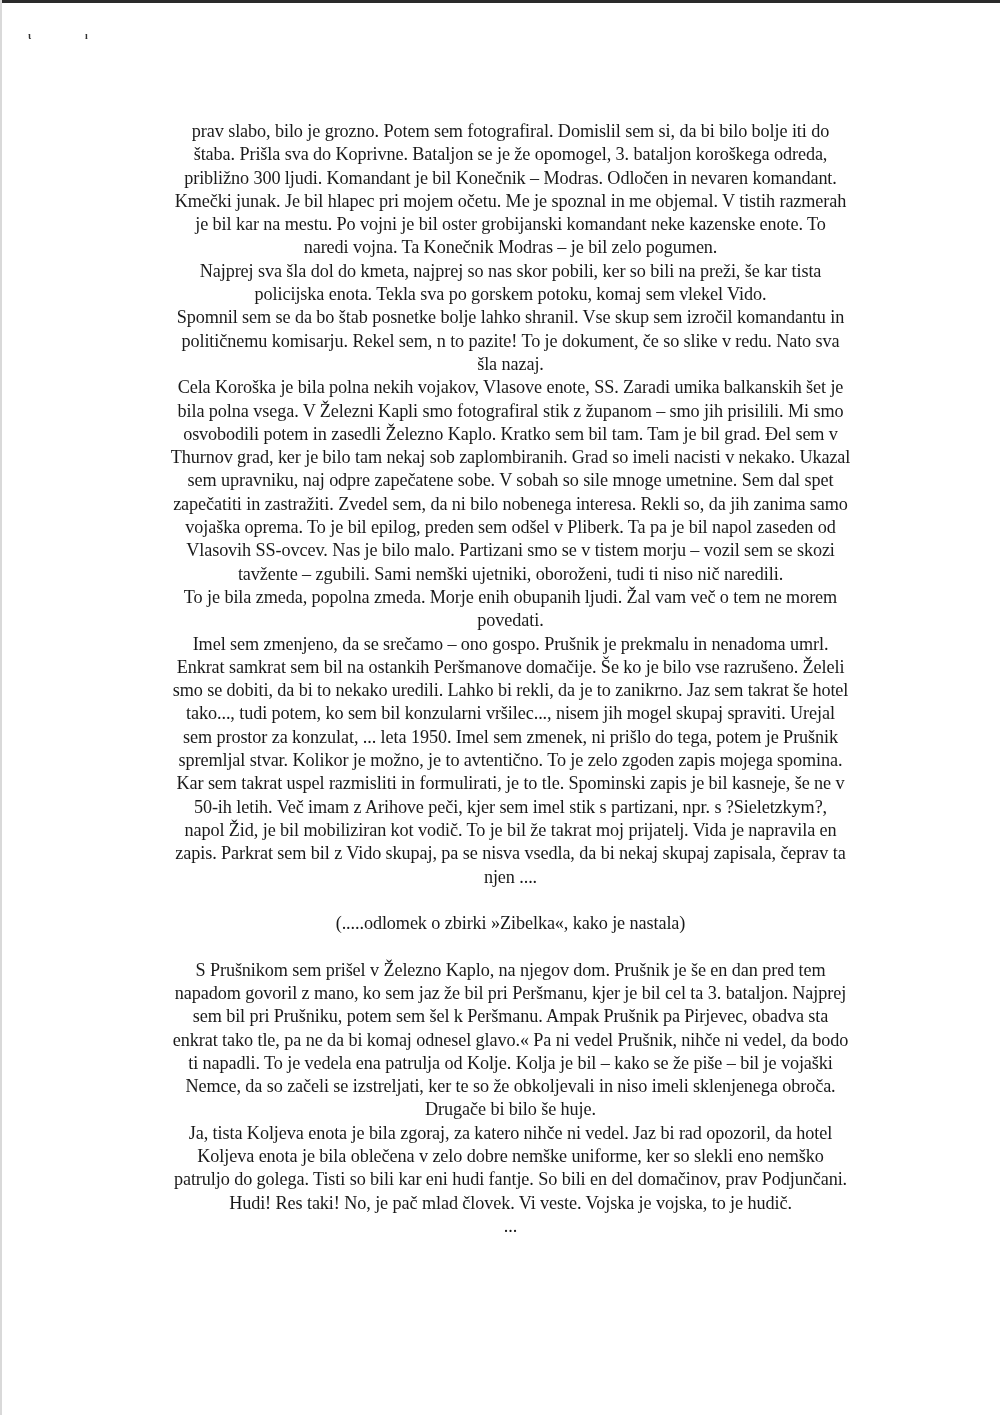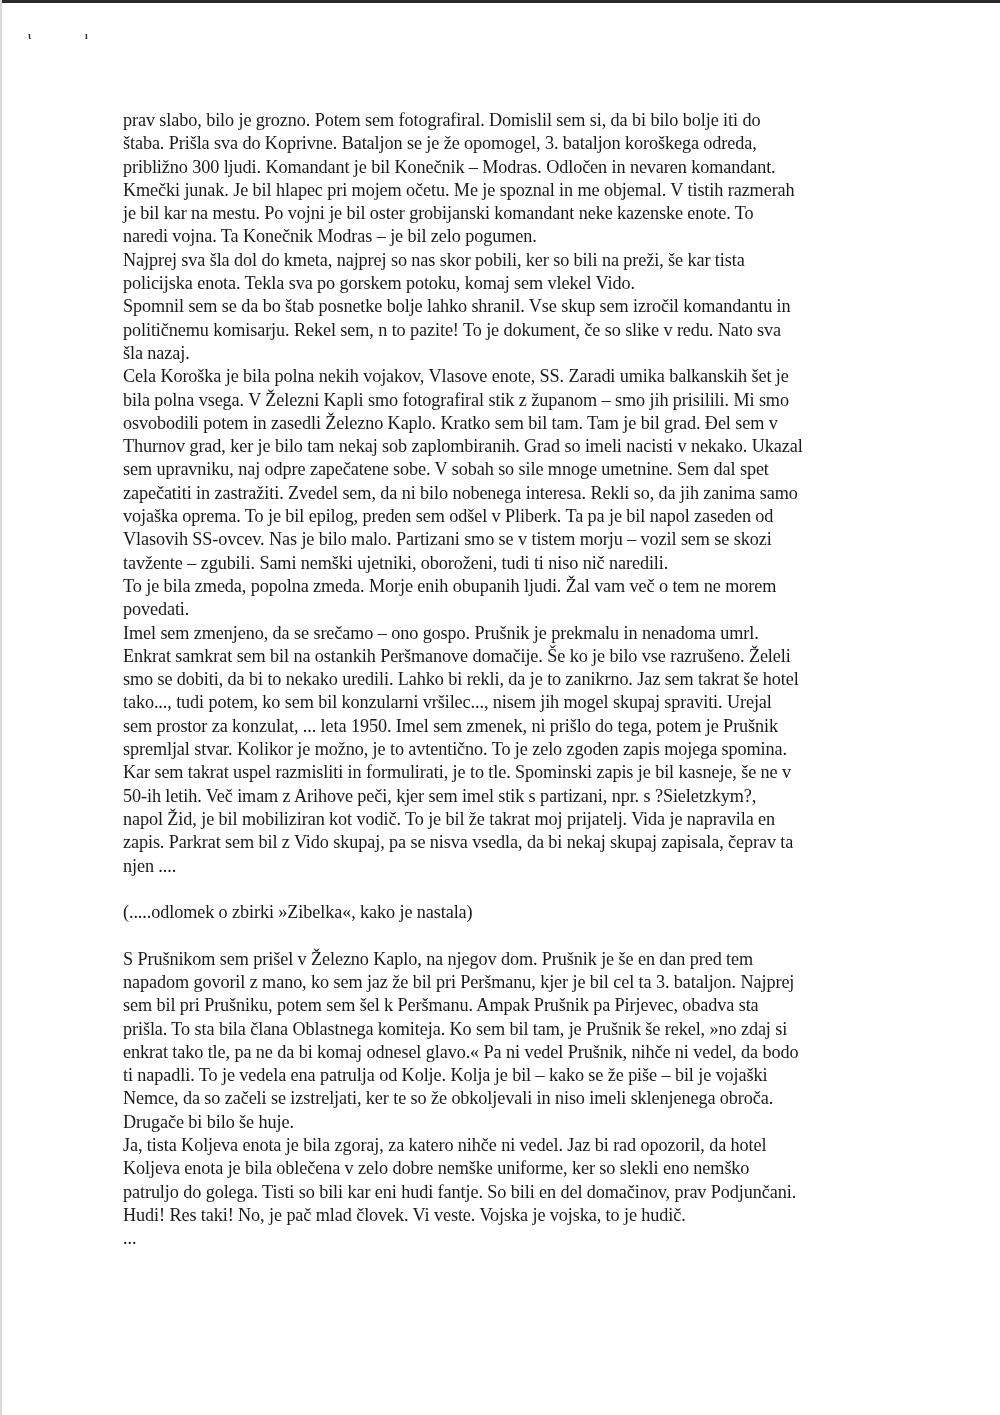--- a/index.html
+++ b/index.html
@@ -32,22 +32,23 @@
     top: 30px;
     font-size: 10px;
     font-weight: bold;
     color: #333;
   }
   .mark-1 { left: 28px; }
   .mark-2 { left: 85px; }
   .page {
     position: absolute;
     left: 123px;
-    top: 109px;
+    top: 120px;
     width: 775px;
+    text-align: center;
   }
   .line {
     font-size: 18.2px;
     line-height: 23.3px;
     white-space: nowrap;
     letter-spacing: -0.1px;
   }
   .blank {
     height: 23.3px;
   }
@@ -93,21 +94,20 @@
     <div class="line">50-ih letih. Več imam z Arihove peči, kjer sem imel stik s partizani, npr. s ?Sieletzkym?,</div>
     <div class="line">napol Žid, je bil mobiliziran kot vodič. To je bil že takrat moj prijatelj. Vida je napravila en</div>
     <div class="line">zapis. Parkrat sem bil z Vido skupaj, pa se nisva vsedla, da bi nekaj skupaj zapisala, čeprav ta</div>
     <div class="line">njen ....</div>
     <div class="blank"></div>
     <div class="line">(.....odlomek o zbirki »Zibelka«, kako je nastala)</div>
     <div class="blank"></div>
     <div class="line">S Prušnikom sem prišel v Železno Kaplo, na njegov dom. Prušnik je še en dan pred tem</div>
     <div class="line">napadom govoril z mano, ko sem jaz že bil pri Peršmanu, kjer je bil cel ta 3. bataljon. Najprej</div>
     <div class="line">sem bil pri Prušniku, potem sem šel k Peršmanu. Ampak Prušnik pa Pirjevec, obadva sta</div>
-    <div class="line">prišla. To sta bila člana Oblastnega komiteja. Ko sem bil tam, je Prušnik še rekel, »no zdaj si</div>
     <div class="line">enkrat tako tle, pa ne da bi komaj odnesel glavo.« Pa ni vedel Prušnik, nihče ni vedel, da bodo</div>
     <div class="line">ti napadli. To je vedela ena patrulja od Kolje. Kolja je bil – kako se že piše – bil je vojaški</div>
     <div class="line">Nemce, da so začeli se izstreljati, ker te so že obkoljevali in niso imeli sklenjenega obroča.</div>
     <div class="line">Drugače bi bilo še huje.</div>
     <div class="line">Ja, tista Koljeva enota je bila zgoraj, za katero nihče ni vedel. Jaz bi rad opozoril, da hotel</div>
     <div class="line">Koljeva enota je bila oblečena v zelo dobre nemške uniforme, ker so slekli eno nemško</div>
     <div class="line">patruljo do golega. Tisti so bili kar eni hudi fantje. So bili en del domačinov, prav Podjunčani.</div>
     <div class="line">Hudi! Res taki! No, je pač mlad človek. Vi veste. Vojska je vojska, to je hudič.</div>
     <div class="line">...</div>
   </div>

